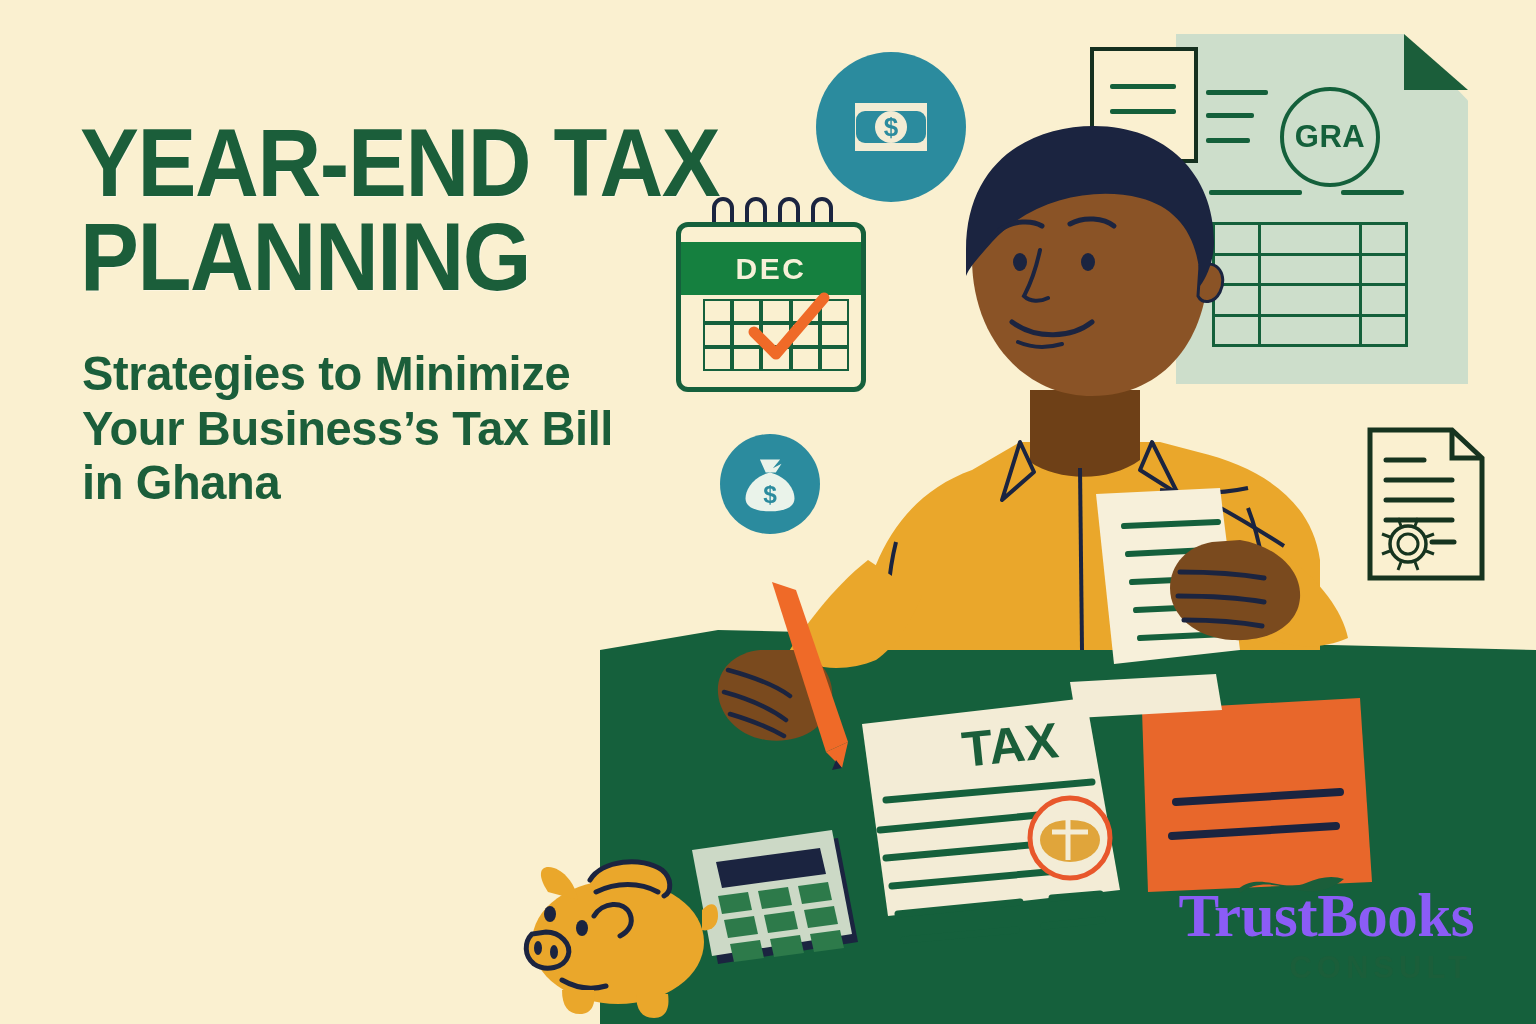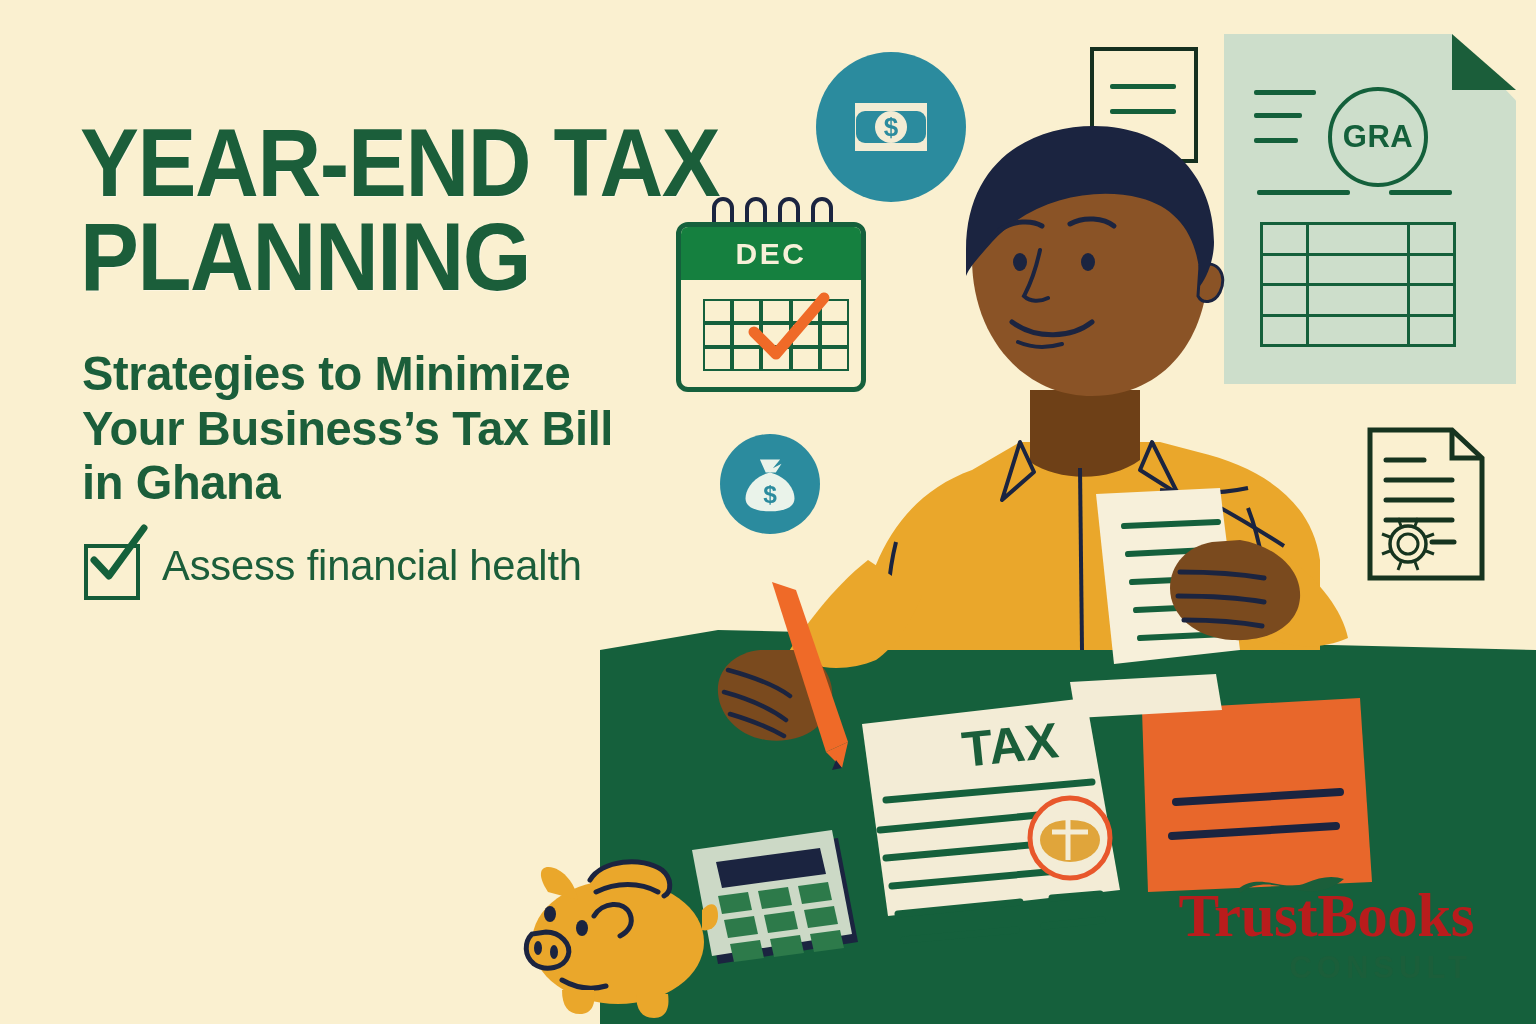--- a/index.html
+++ b/index.html
@@ -65,21 +65,21 @@
     transform:scaleX(0.97);
     transform-origin:left top;
     padding-top:2px;
     max-width:600px;
   }
 
   
   #logo{position:absolute;right:62px;bottom:38px;text-align:right;}
   #logo .word{
     position:relative;
-    color:#b91c1c;
+    color:#8b5cf6;
     font-family:"Liberation Serif","DejaVu Serif",serif;
     font-weight:bold;
     font-size:61px;
     line-height:1;
     letter-spacing:-0.5px;
     white-space:nowrap;
     margin-top:16px;
   }
   #logo .swoosh{position:absolute;right:128px;top:-14px;width:110px;height:26px;}
   #logo .sub{
@@ -87,21 +87,21 @@
     font-family:"Liberation Sans","DejaVu Sans",sans-serif;
     font-weight:bold;
     font-size:31px;
     letter-spacing:5px;
     margin-top:4px;
     padding-right:2px;
   }
 
   
   #gra-doc{
-    position:absolute;left:1224px;top:34px;width:292px;height:350px;
+    position:absolute;left:1176px;top:34px;width:292px;height:350px;
   }
   #gra-doc .page{
     position:absolute;inset:0;background:#cddecb;
     clip-path:polygon(0 0, 78% 0, 100% 19%, 100% 100%, 0 100%);
   }
   #gra-doc .fold{
     position:absolute;right:0;top:0;width:64px;height:56px;background:#1b5e3a;
     clip-path:polygon(0 0, 100% 100%, 0 100%);
   }
   #gra-doc .gcircle{
@@ -126,21 +126,21 @@
 
   #seal-doc{position:absolute;left:1366px;top:426px;width:120px;height:156px;}
 
   
   #calendar{position:absolute;left:676px;top:222px;width:190px;height:170px;}
   #calendar .body{
     position:absolute;inset:0;background:#faf0d0;
     border:5px solid #15603c;border-radius:12px;overflow:hidden;
   }
   #calendar .band{
-    position:absolute;left:0;right:0;top:0;height:53px;background:#15803f;
+    position:absolute;left:0;right:0;top:15px;height:53px;background:#15803f;
     display:flex;align-items:center;justify-content:center;
   }
   #calendar .band span{
     color:#f7f0d8;font-weight:bold;font-size:30px;letter-spacing:2.5px;
     font-family:"Liberation Sans","DejaVu Sans",sans-serif;
   }
   #calendar .grid{
     position:absolute;left:22px;top:72px;width:146px;height:72px;
     display:grid;grid-template-columns:repeat(5,1fr);grid-template-rows:repeat(3,1fr);
   }
@@ -423,28 +423,20 @@
     <span class="l2">PLANNING</span>
   </h1>
 
   <h2 id="subhead">
     <span>Strategies to Minimize</span>
     <span>Your Business’s Tax Bill</span>
     <span>in Ghana</span>
   </h2>
 
   <ul id="checklist" style="list-style:none;margin:0;padding:0;">
-    <li class="ck-item">
-      <span class="ck-box">
-        <svg viewBox="0 0 64 64">
-            <path d="M10 34 L25 50 L60 2" fill="none" stroke="#14603a" stroke-width="7" stroke-linecap="round" stroke-linejoin="round"></path>
-          </svg>
-      </span>
-      <span class="ck-label">Assess financial health</span>
-    </li>
   </ul>
 
   <div id="logo">
     <div class="word">
       <svg class="swoosh" viewBox="0 0 110 26">
         <path d="M2 18 C24 0 48 22 70 12 C84 6 96 4 108 8 C96 18 82 22 68 20 C48 17 26 6 4 22 Z" fill="#1b5e3a"></path>
       </svg>
       <span>TrustBooks</span>
     </div>
     <div class="sub">CONSULT</div>

